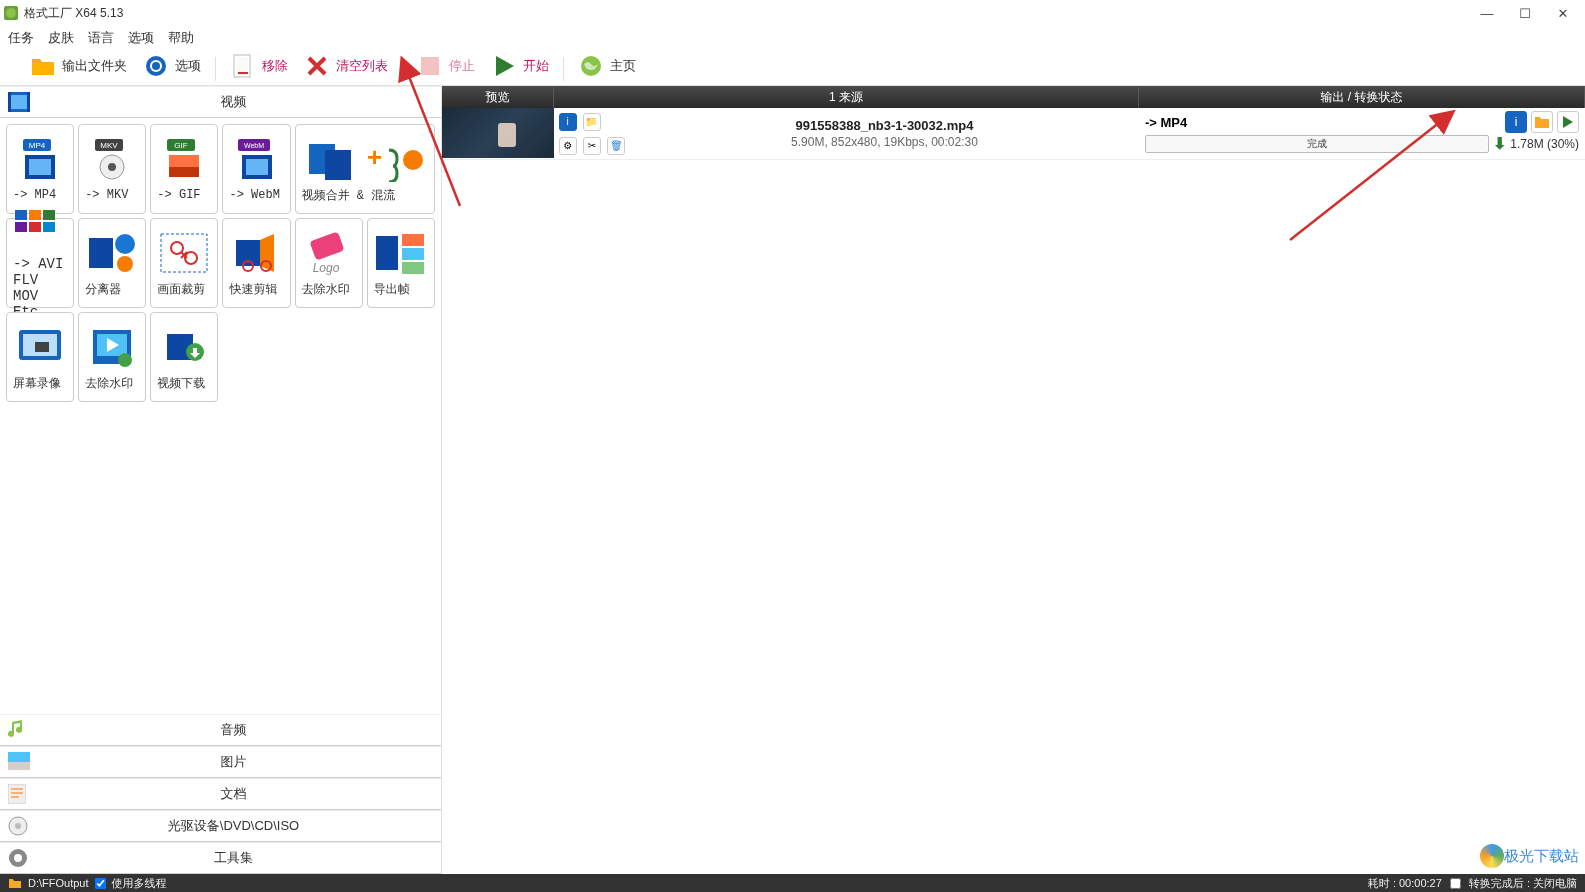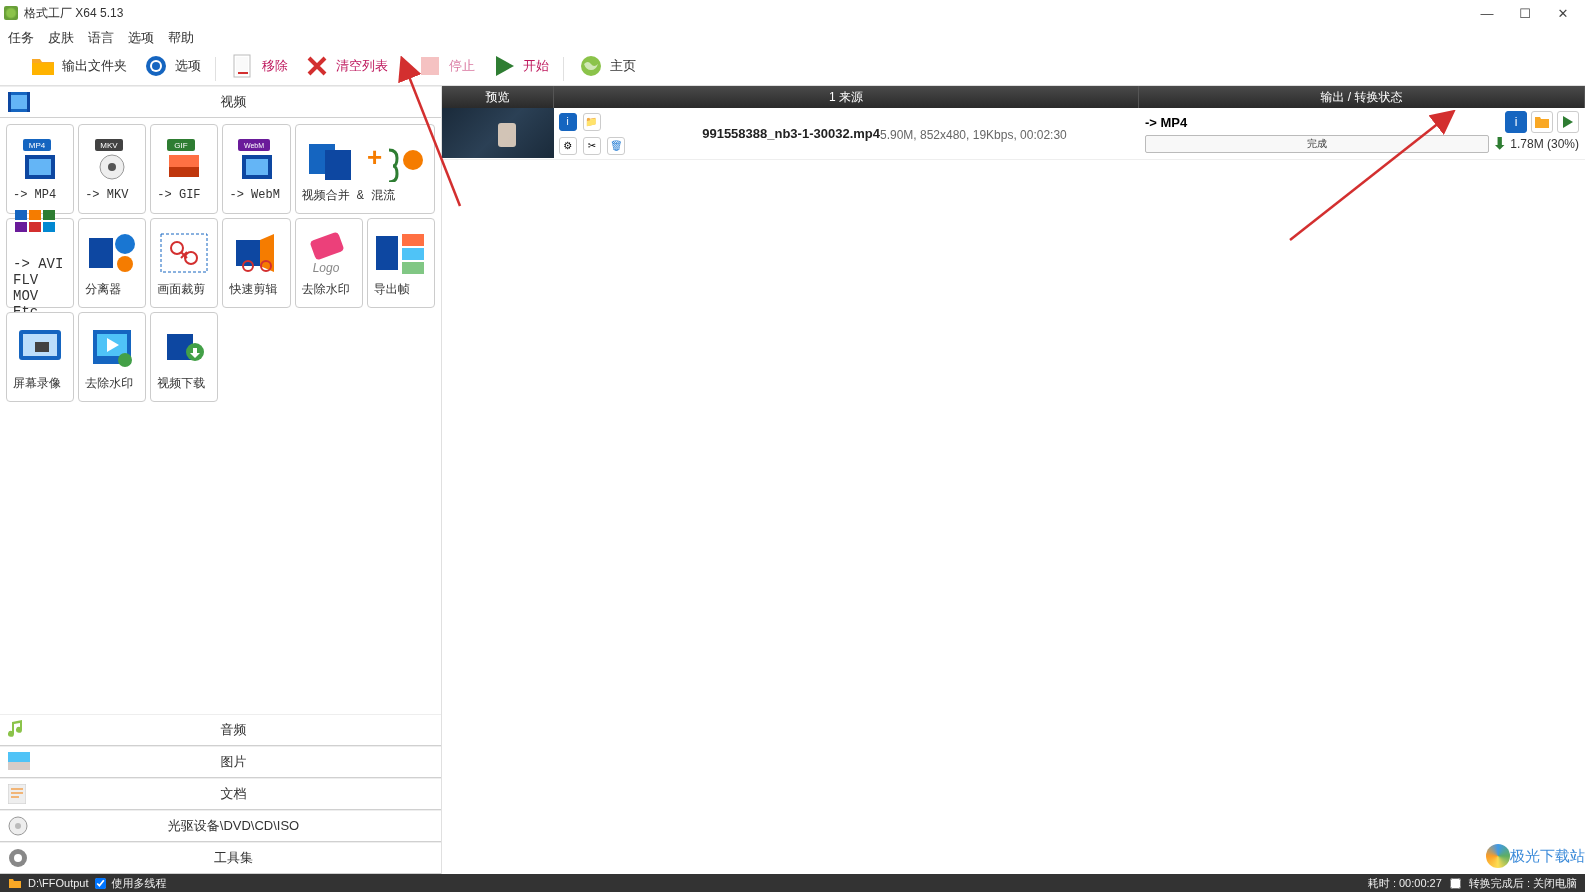--- a/index.html
+++ b/index.html
@@ -45,38 +45,38 @@
 .task-header .col { display: flex; align-items: center; justify-content: center; border-right: 1px solid #555; }
 .col-preview { width: 112px; }
 .col-source { flex: 1; }
 .col-output { width: 446px; border-right: none; }
 
 .task-row { display: flex; height: 52px; border-bottom: 1px solid #eee; font-size: 12px; }
 .task-row .thumb { width: 112px; height: 50px; background: linear-gradient(135deg, #1a2a3a 0%, #2b4055 50%, #1a2a3a 100%); position: relative; }
 .task-row .thumb::after { content: ""; position: absolute; left: 50%; top: 30%; width: 18px; height: 24px; background: rgba(240,220,200,0.85); border-radius: 3px; }
 .task-row .actions { width: 76px; display: grid; grid-template-columns: 1fr 1fr 1fr; grid-template-rows: 1fr 1fr; padding: 2px; gap: 1px; align-items: center; justify-items: center; }
 .smallbtn { width: 18px; height: 18px; border: 1px solid #ccc; border-radius: 3px; display: flex; align-items: center; justify-content: center; font-size: 10px; background: #fff; }
-.task-row .source { flex: 1; display: flex; flex-direction: row; align-items: center; justify-content: center; }
+.task-row .source { flex: 1; display: flex; flex-direction: column; align-items: center; justify-content: center; }
 .task-row .source .fn { font-weight: bold; font-size: 13px; color: #222; }
 .task-row .source .meta { color: #666; margin-top: 2px; }
 .task-row .output { width: 446px; display: flex; flex-direction: column; padding: 2px 6px; }
 .task-row .output .top { display: flex; align-items: center; height: 24px; }
 .task-row .output .fmt { font-weight: bold; font-size: 13px; flex: 0 0 auto; }
 .task-row .output .rowbtns { margin-left: auto; display: flex; gap: 4px; }
 .rowbtn { width: 22px; height: 22px; border: 1px solid #ccc; border-radius: 3px; display: flex; align-items: center; justify-content: center; background: #fff; }
 .task-row .output .bottom { display: flex; align-items: center; gap: 4px; }
 .progressbar { flex: 1; height: 18px; border: 1px solid #bbb; border-radius: 2px; display: flex; align-items: center; justify-content: center; background: #f8f8f8; font-size: 10px; color: #333; }
 .dlarrow { color: #2e7d32; font-size: 16px; font-weight: bold; }
 .sizetxt { font-size: 12px; color: #333; white-space: nowrap; }
 
 
 .arrow1, .arrow2 { position: absolute; pointer-events: none; }
 
 
-.watermark { position: absolute; right: 0; bottom: 24px; display: flex; align-items: center; gap: 0; opacity: 0.85; }
+.watermark { position: absolute; right: 6px; bottom: 24px; display: flex; align-items: center; gap: 0; opacity: 0.85; }
 .watermark .wm-ico { width: 24px; height: 24px; border-radius: 50%; background: conic-gradient(#1e88e5, #43a047, #fdd835, #fb8c00, #1e88e5); }
 .watermark .wm-txt { font-size: 15px; color: #1976d2; font-weight: 500; }
 
 
 .statusbar { position: absolute; left: 0; right: 0; bottom: 0; height: 18px; background: #333; color: #eee; display: flex; align-items: center; padding: 0 8px; font-size: 11px; gap: 6px; }
 .statusbar .right { margin-left: auto; display: flex; align-items: center; gap: 8px; }
 .statusbar input[type=checkbox] { width: 11px; height: 11px; }
 
 
 svg { display: block; }

